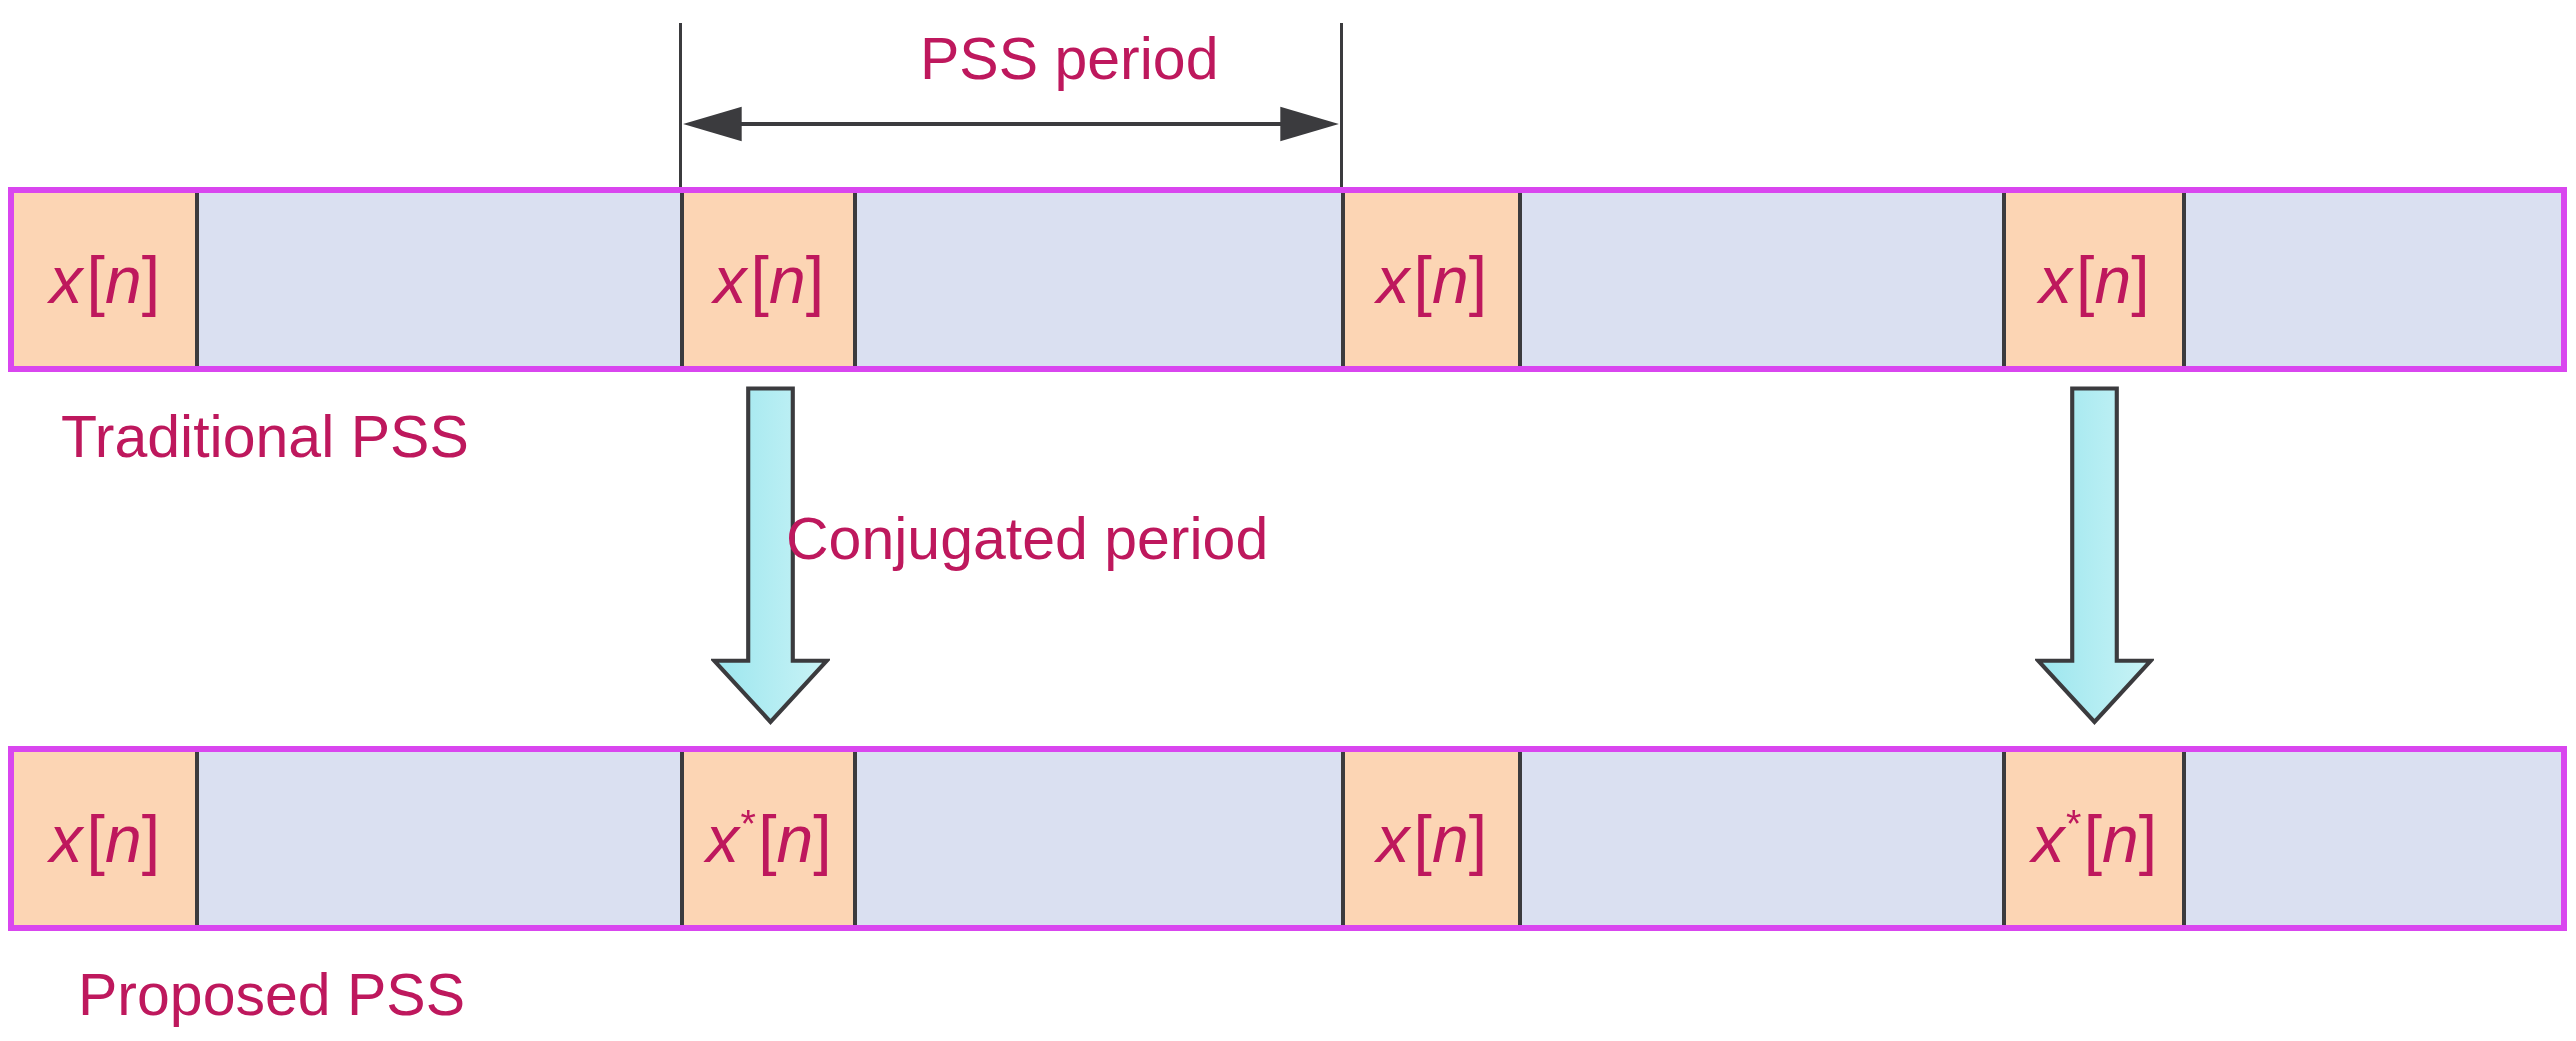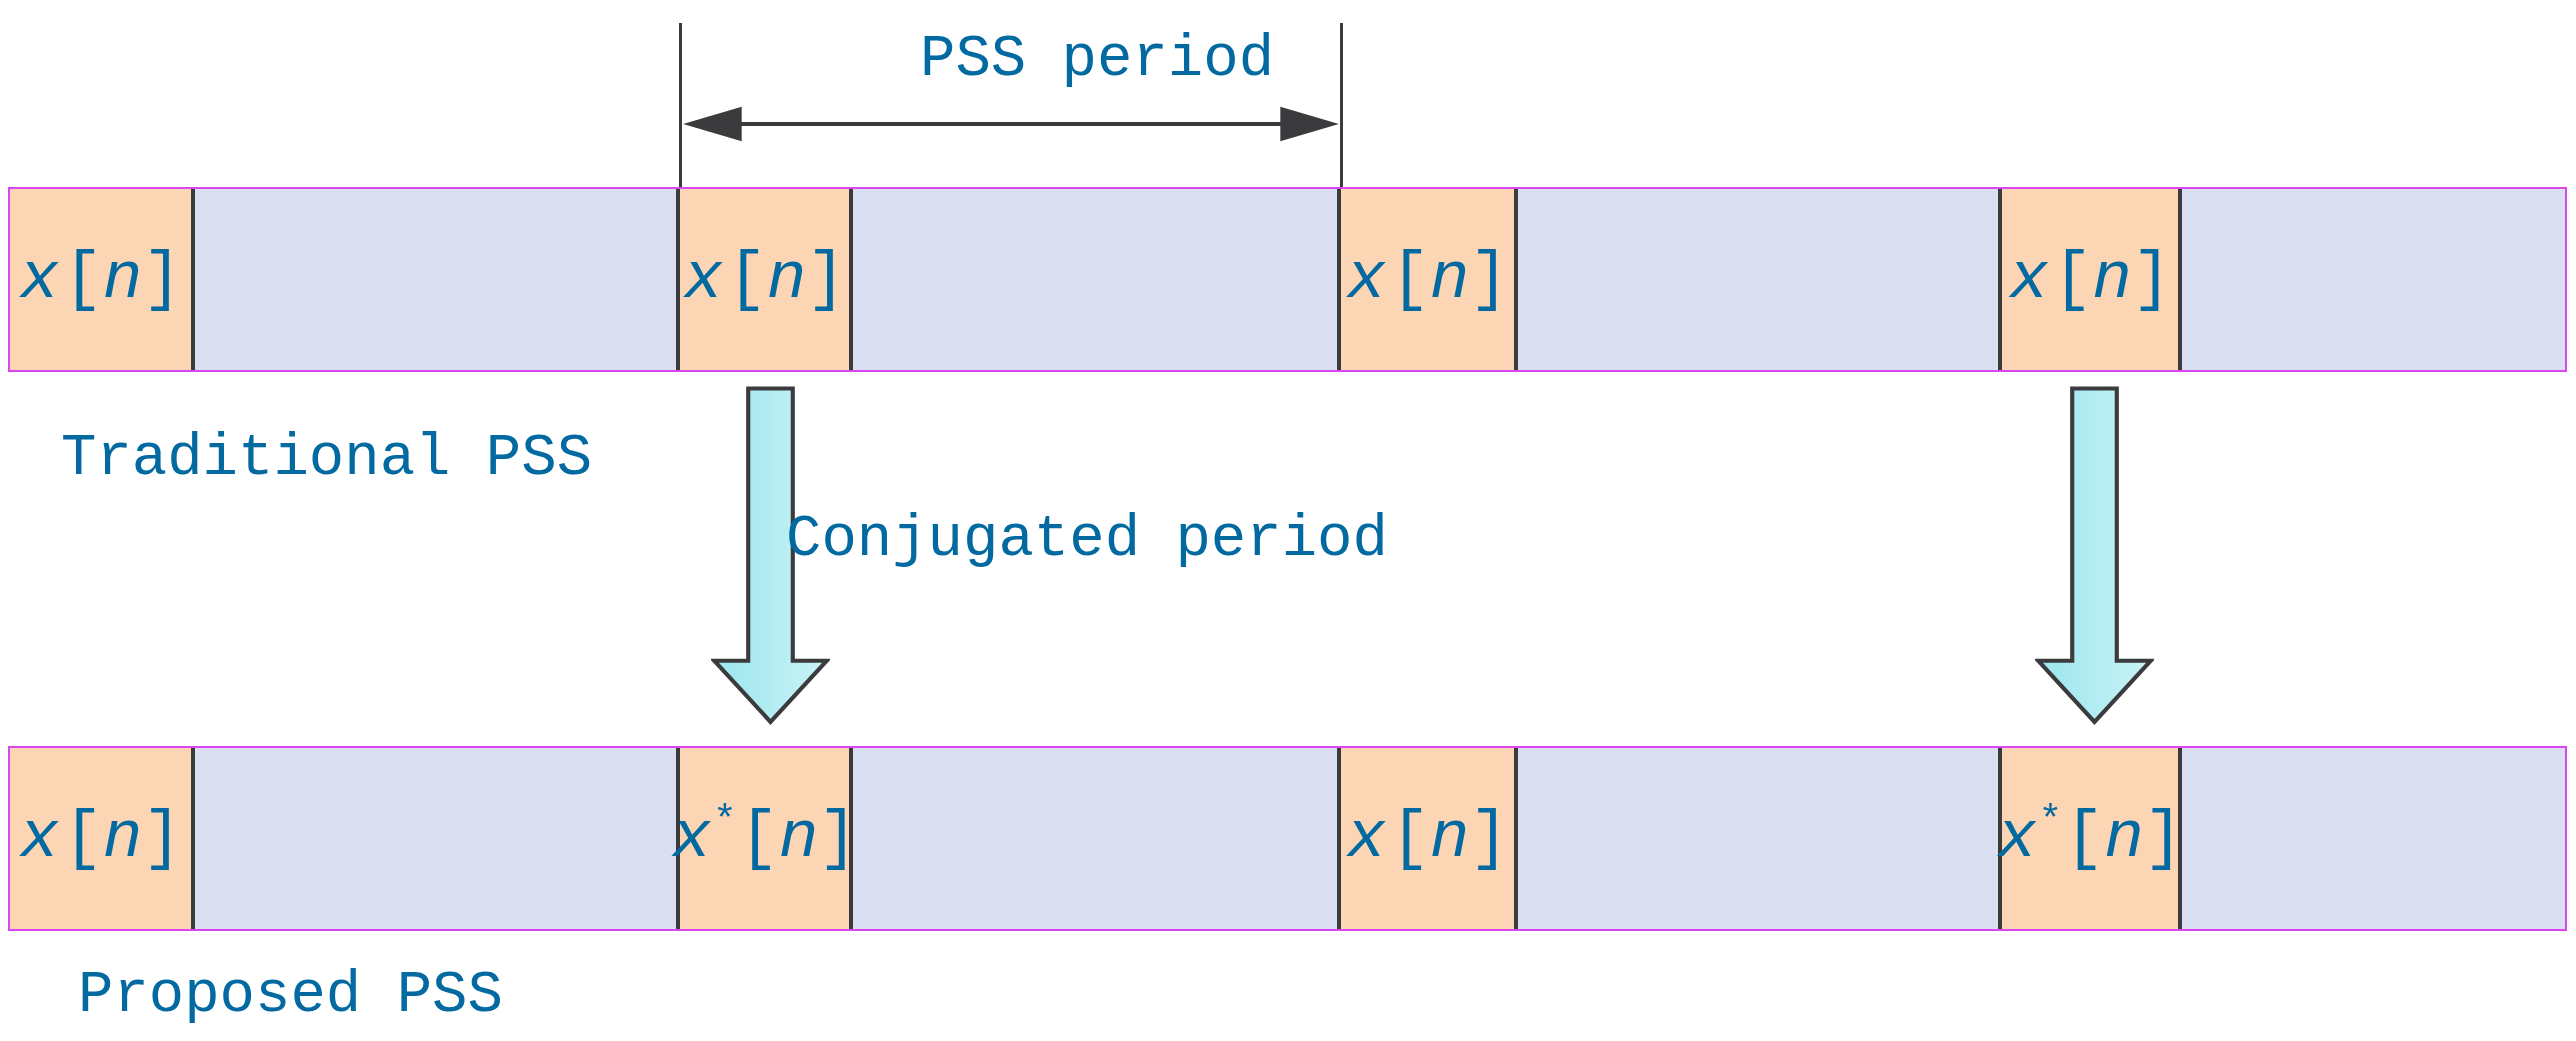--- a/index.html
+++ b/index.html
@@ -2,22 +2,22 @@
 <html style="font-size:13.2px"><head>
 <meta charset="utf-8">
 <style>
   html, body { margin: 0; padding: 0; background: #ffffff; }
   .canvas {
     position: relative;
     width: 2576px;
     height: 1042px;
     background: #ffffff;
     overflow: hidden;
-    font-family: Liberation Mono, monospace;
-    color: #0369a1;
+    font-family: Liberation Sans, sans-serif;
+    color: #be185d;
   }
 
   
   .vline {
     position: absolute;
     top: 23px;
     width: 3.3px;
     height: 167px;
     background: #3B3B3E;
   }
@@ -41,21 +41,21 @@
     white-space: nowrap;
   }
 
   
   .bar {
     position: absolute;
     left: 8.3px;
     width: 2559px;
     height: 185px;
     background: #DAE0F1;
-    border: 2px solid #d946ef;
+    border: 6px solid #d946ef;
     box-sizing: border-box;
   }
   .bar-top    { top: 187px; }
   .bar-bottom { top: 746px; }
 
   .seg {
     position: absolute;
     top: 0;
     bottom: 0;
     background: #FCD5B4;
@@ -85,21 +85,21 @@
     margin-right: 0.06em;
   }
 
   
   .caption {
     position: absolute;
     font-size: 59px;
     line-height: 1;
     white-space: nowrap;
   }
-  .cap-traditional { left: 61px;  top: 429px; }
+  .cap-traditional { left: 61px;  top: 408px; }
   .cap-proposed    { left: 78px;  top: 966px; }
 
   .conj-label {
     position: absolute;
     left: 786px;
     top: 510px;
     font-size: 59px;
     line-height: 1;
     white-space: nowrap;
   }

